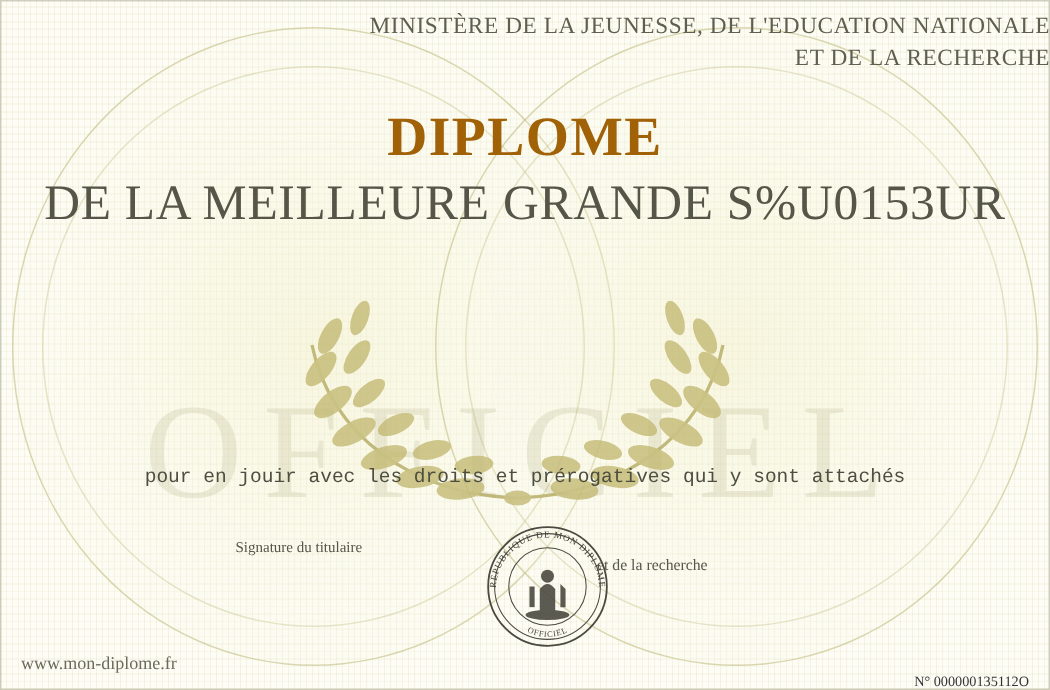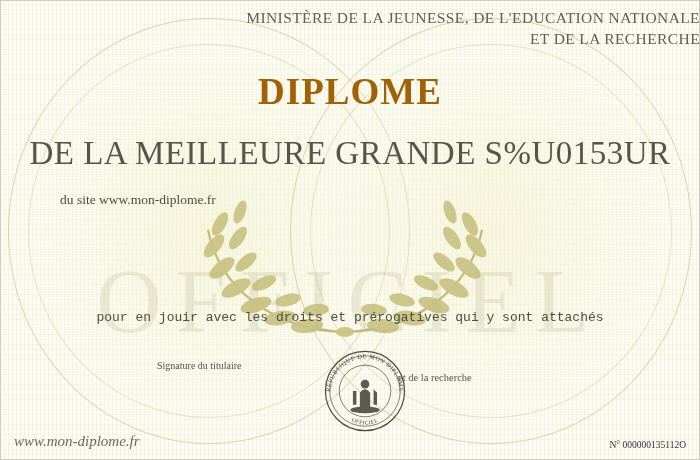--- a/index.html
+++ b/index.html
@@ -96,21 +96,20 @@
   }
   .subtitle {
     position: absolute;
     left: 0; right: 0;
     top: 118px;
     text-align: center;
     font-size: 33px;
     letter-spacing: 0.5px;
     color: #555548;
     white-space: nowrap;
-    margin-top: 17px;
   }
 
   .body-block {
     position: absolute;
     left: 60px;
     top: 188px;
     width: 580px;
     font-size: 13.5px;
     line-height: 1.85;
     color: #4d4d40;
@@ -149,28 +148,27 @@
     left: 322px;
     top: 348px;
     width: 86px;
     height: 86px;
   }
 
   .footer-left {
     position: absolute;
     left: 14px;
     bottom: 10px;
-    font-size: 15px;
+    font-size: 12px;
     color: #6a6a5c;
-    font-style: italic;
   }
   .footer-right {
     position: absolute;
     right: 14px;
-    bottom: 10px;
+    bottom: 0;
     font-size: 9.5px;
     color: #33333a;
     padding-left: 46px;
   }
 </style>
 </head>
 <body>
 
 <div class="page">
 
@@ -225,21 +223,20 @@
 
   <div class="ministry">
     <div>Ministère de la Jeunesse, de l'Education Nationale</div>
     <div class="l2">et de la Recherche</div>
   </div>
 
   <div class="title">DIPLOME</div>
   <div class="subtitle">DE LA MEILLEURE GRANDE S%U0153UR</div>
 
   <div class="body-block">
-    <div>du site www.mon-diplome.fr</div>
   </div>
 
   <div class="enjoy">pour en jouir avec les droits et prérogatives qui y sont attachés</div>
 
   <div class="sig-left">Signature du titulaire</div>
   <div class="sig-right">
     <div>et de la recherche</div>
   </div>
 
   <svg class="seal" viewBox="0 0 100 100">

